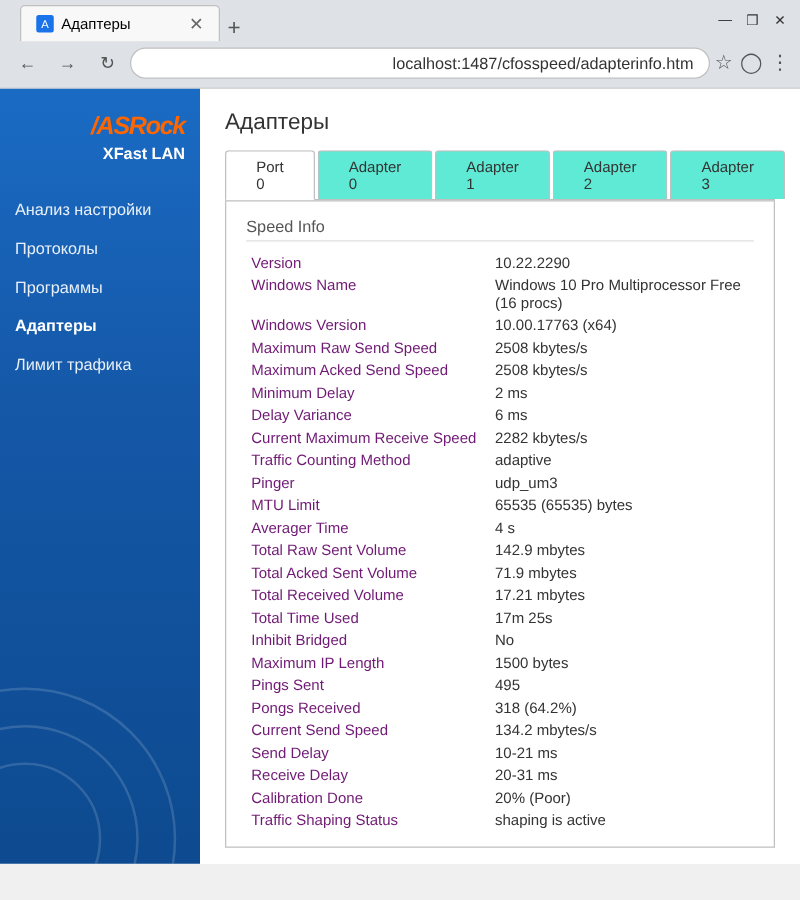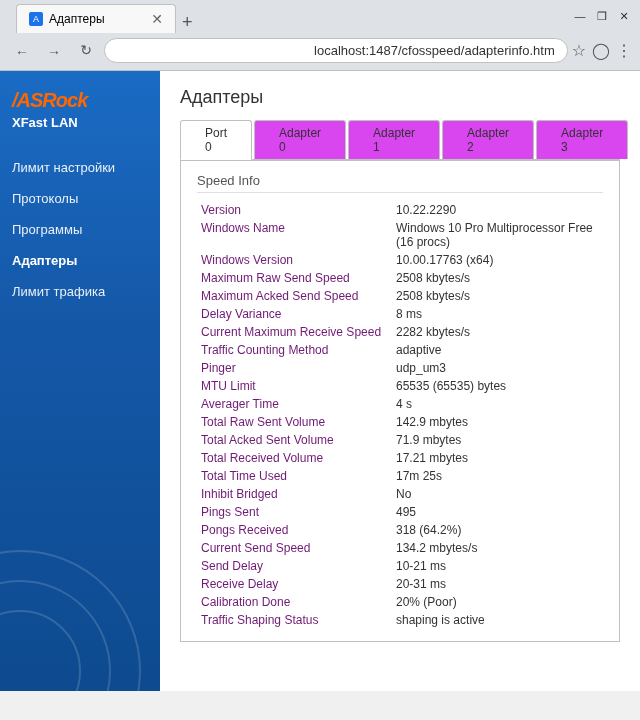--- a/index.html
+++ b/index.html
@@ -18,36 +18,36 @@
     .address-bar { display: flex; align-items: center; background: #dee1e6; padding: 4px 8px 6px 8px; gap: 4px; }
     .nav-btn { width: 28px; height: 28px; display: flex; align-items: center; justify-content: center; font-size: 14px; color: #555; cursor: pointer; border-radius: 50%; }
     .address-input { flex: 1; background: white; border: 1px solid #c0c0c0; border-radius: 14px; padding: 4px 12px; font-size: 13px; color: #333; text-align: right; }
     .address-icons { display: flex; gap: 6px; align-items: center; color: #555; font-size: 16px; }
 
     
     .page { display: flex; height: calc(720px - 100px); background: white; }
 
     
     .sidebar { width: 160px; background: linear-gradient(180deg, #1a6bc4 0%, #1558a8 40%, #0d4a8f 100%); color: white; flex-shrink: 0; position: relative; overflow: hidden; }
-    .logo-area { padding: 16px 12px 12px 12px; }
+    .logo-area { padding: 16px 12px 12px 12px; text-align: right; }
     .logo-asrock { font-size: 22px; font-weight: bold; color: white; font-style: italic; }
     .logo-asrock span { color: #ff6600; }
     .logo-sub { font-size: 13px; font-weight: bold; color: white; margin-top: 2px; }
     .sidebar-nav { margin-top: 10px; }
     .sidebar-item { padding: 8px 12px; font-size: 13px; color: rgba(255,255,255,0.9); cursor: pointer; }
     .sidebar-item.active { font-weight: bold; color: white; }
     .sidebar-decoration { position: absolute; bottom: 0; left: 0; right: 0; height: 200px; opacity: 0.15; }
 
     
     .main-content { flex: 1; padding: 16px 20px; overflow-y: auto; background: white; }
     .page-title { font-size: 18px; color: #333; margin-bottom: 12px; font-weight: normal; }
     .tabs-bar { display: flex; border-bottom: 1px solid #c0c0c0; margin-bottom: 0; }
     .tab { padding: 5px 24px; font-size: 12px; border: 1px solid #c0c0c0; border-bottom: none; margin-right: 2px; cursor: pointer; border-radius: 3px 3px 0 0; color: #333; }
     .tab.active { background: white; border-bottom: 1px solid white; margin-bottom: -1px; z-index: 1; }
-    .tab:not(.active) { background: #d946ef; }
+    .tab:not(.active) { background: #5eead4; }
     .info-panel { border: 1px solid #c0c0c0; padding: 12px 16px; margin-top: 0; }
     .section-title { font-size: 13px; color: #555; border-bottom: 1px solid #e0e0e0; padding-bottom: 4px; margin-bottom: 8px; }
     .info-table { width: 100%; border-collapse: collapse; }
     .info-table tr td { padding: 2px 4px; font-size: 12px; vertical-align: top; }
     .info-table tr td:first-child { color: #701a75; width: 195px; }
     .info-table tr td:last-child { color: #333; }
   </style>
 </head>
 <body>
 
@@ -82,21 +82,21 @@
 
 <div class="page">
 
   <div class="sidebar">
     <div class="logo-area">
       <div class="logo-asrock"><span style="font-style:italic; font-weight:bold; font-size:20px; letter-spacing:-1px;">/<span style="color:#ff6600">A</span>SRock</span></div>
       <div class="logo-sub">XFast LAN</div>
     </div>
     <div class="sidebar-nav">
 
-    <div class="sidebar-item">Лимит настройки</div>
+    <div class="sidebar-item">Анализ настройки</div>
         <div class="sidebar-item">Протоколы</div>
         <div class="sidebar-item">Программы</div>
         <div class="sidebar-item active">Адаптеры</div>
         <div class="sidebar-item">Лимит трафика</div>
       </div>
     <svg class="sidebar-decoration" viewBox="0 0 160 200">
       <circle cx="20" cy="180" r="120" fill="none" stroke="white" stroke-width="2"></circle>
       <circle cx="20" cy="180" r="90" fill="none" stroke="white" stroke-width="2"></circle>
       <circle cx="20" cy="180" r="60" fill="none" stroke="white" stroke-width="2"></circle>
     </svg>
@@ -130,22 +130,26 @@
             </tr>
             <tr>
               <td>Maximum Raw Send Speed</td>
               <td>2508 kbytes/s</td>
             </tr>
             <tr>
               <td>Maximum Acked Send Speed</td>
               <td>2508 kbytes/s</td>
             </tr>
             <tr>
+              <td>Minimum Delay</td>
+              <td>2 ms</td>
+            </tr>
+            <tr>
               <td>Delay Variance</td>
-              <td>8 ms</td>
+              <td>6 ms</td>
             </tr>
             <tr>
               <td>Current Maximum Receive Speed</td>
               <td>2282 kbytes/s</td>
             </tr>
             <tr>
               <td>Traffic Counting Method</td>
               <td>adaptive</td>
             </tr>
             <tr>
@@ -174,20 +178,24 @@
             </tr>
             <tr>
               <td>Total Time Used</td>
               <td>17m 25s</td>
             </tr>
             <tr>
               <td>Inhibit Bridged</td>
               <td>No</td>
             </tr>
             <tr>
+              <td>Maximum IP Length</td>
+              <td>1500 bytes</td>
+            </tr>
+            <tr>
               <td>Pings Sent</td>
               <td>495</td>
             </tr>
             <tr>
               <td>Pongs Received</td>
               <td>318 (64.2%)</td>
             </tr>
             <tr>
               <td>Current Send Speed</td>
               <td>134.2 mbytes/s</td>

